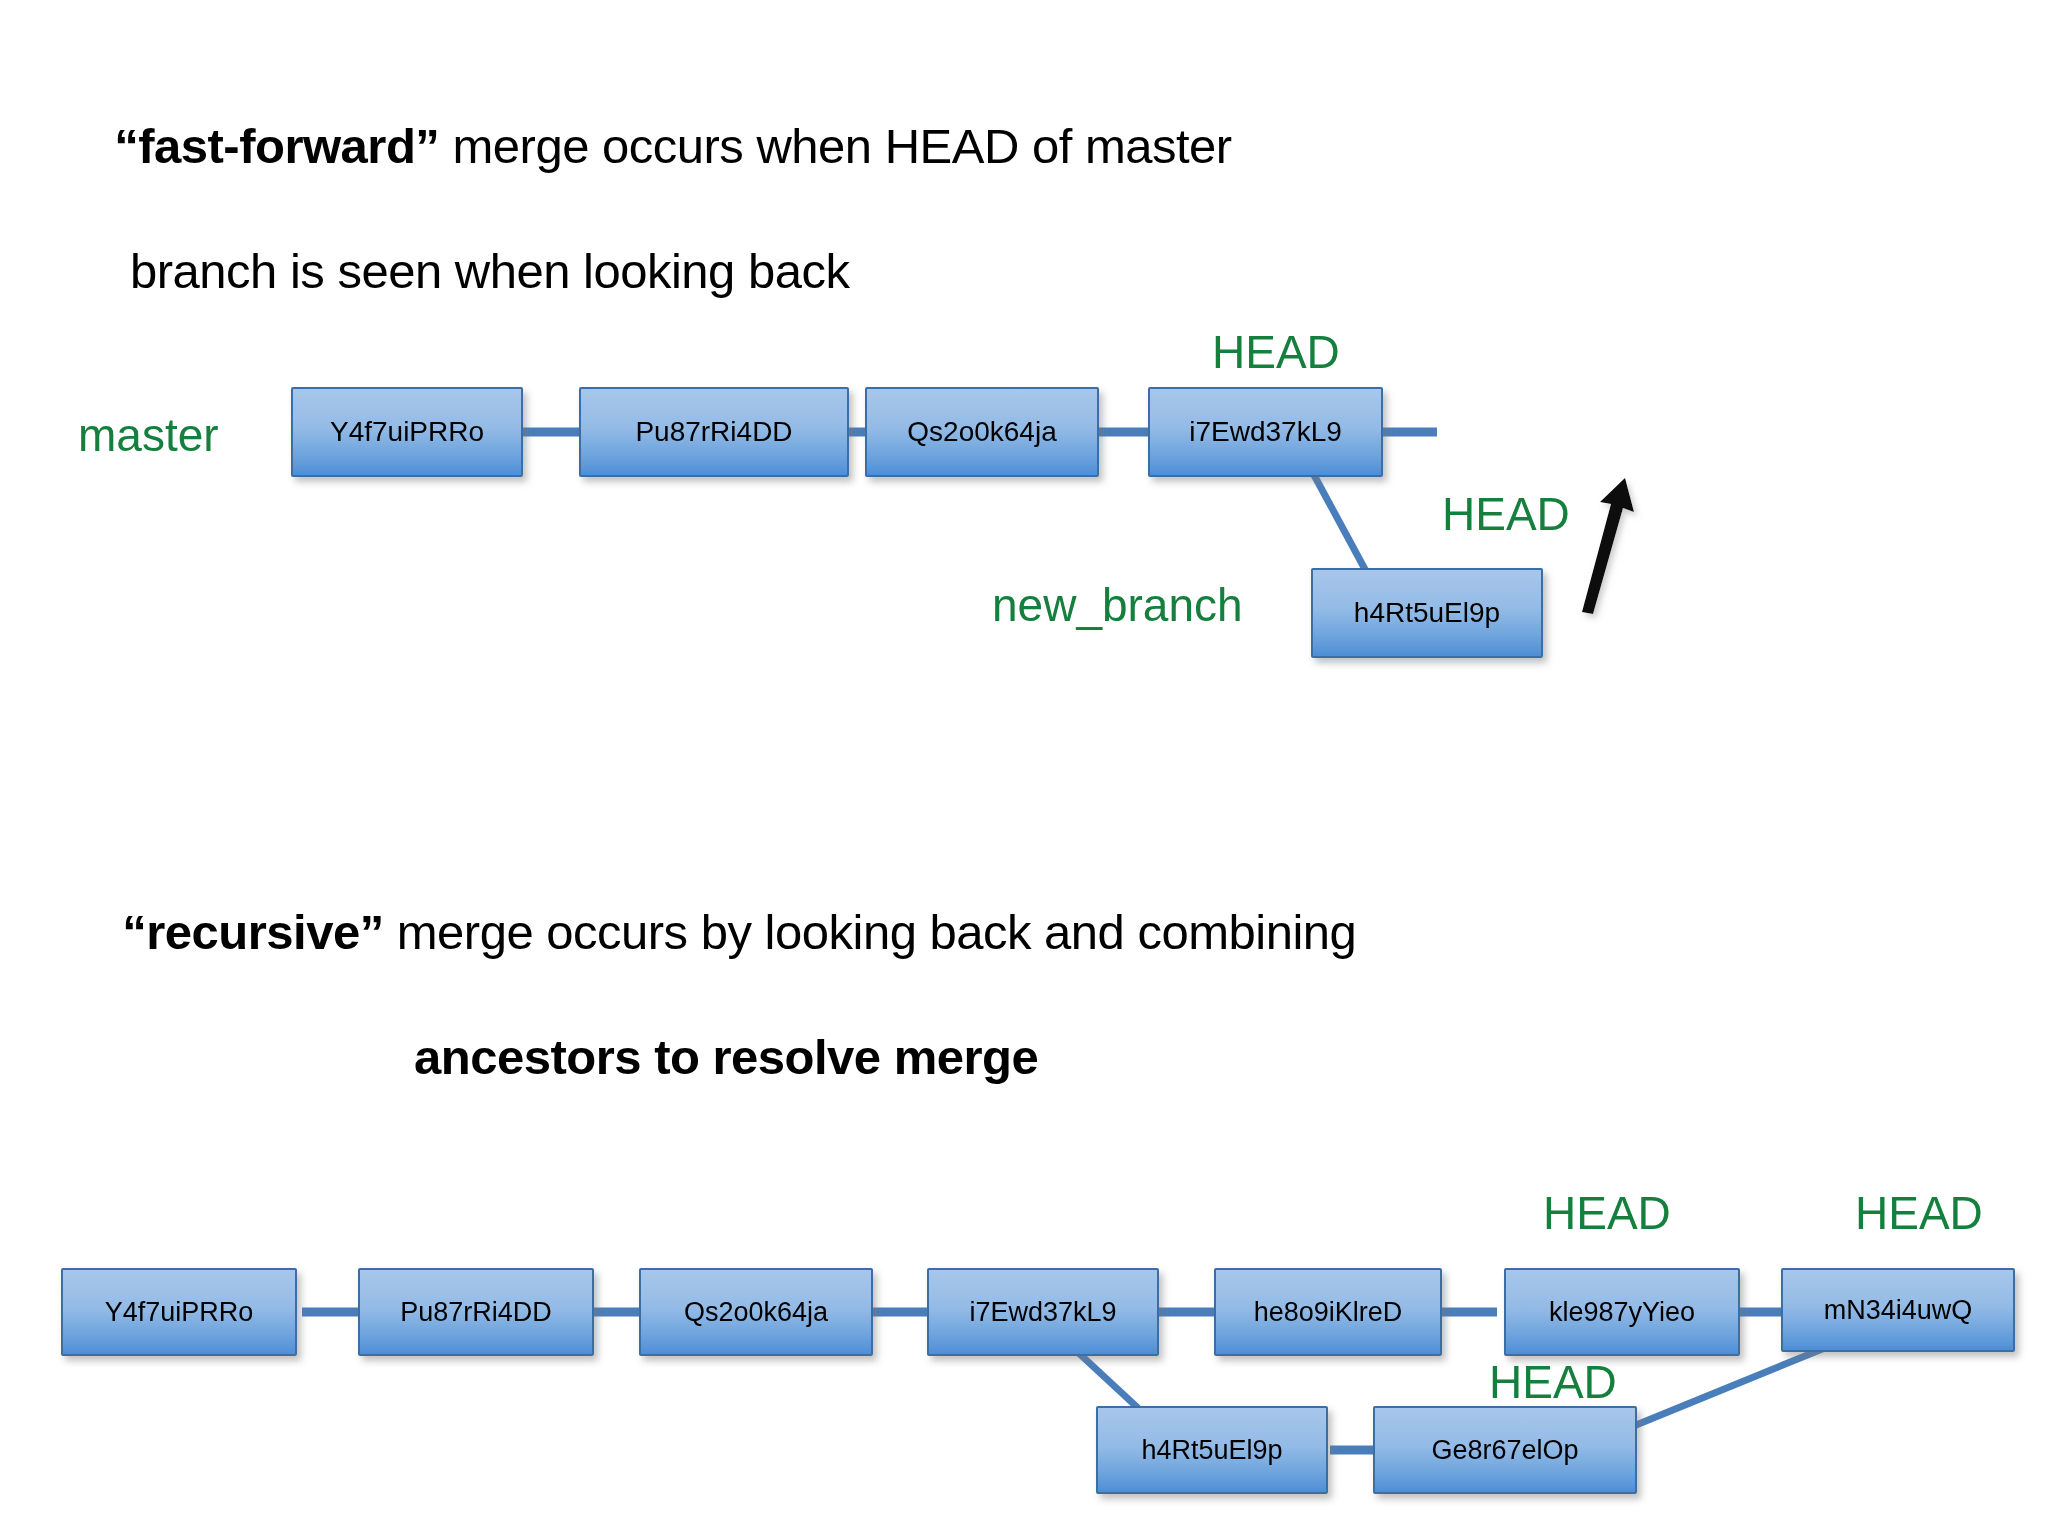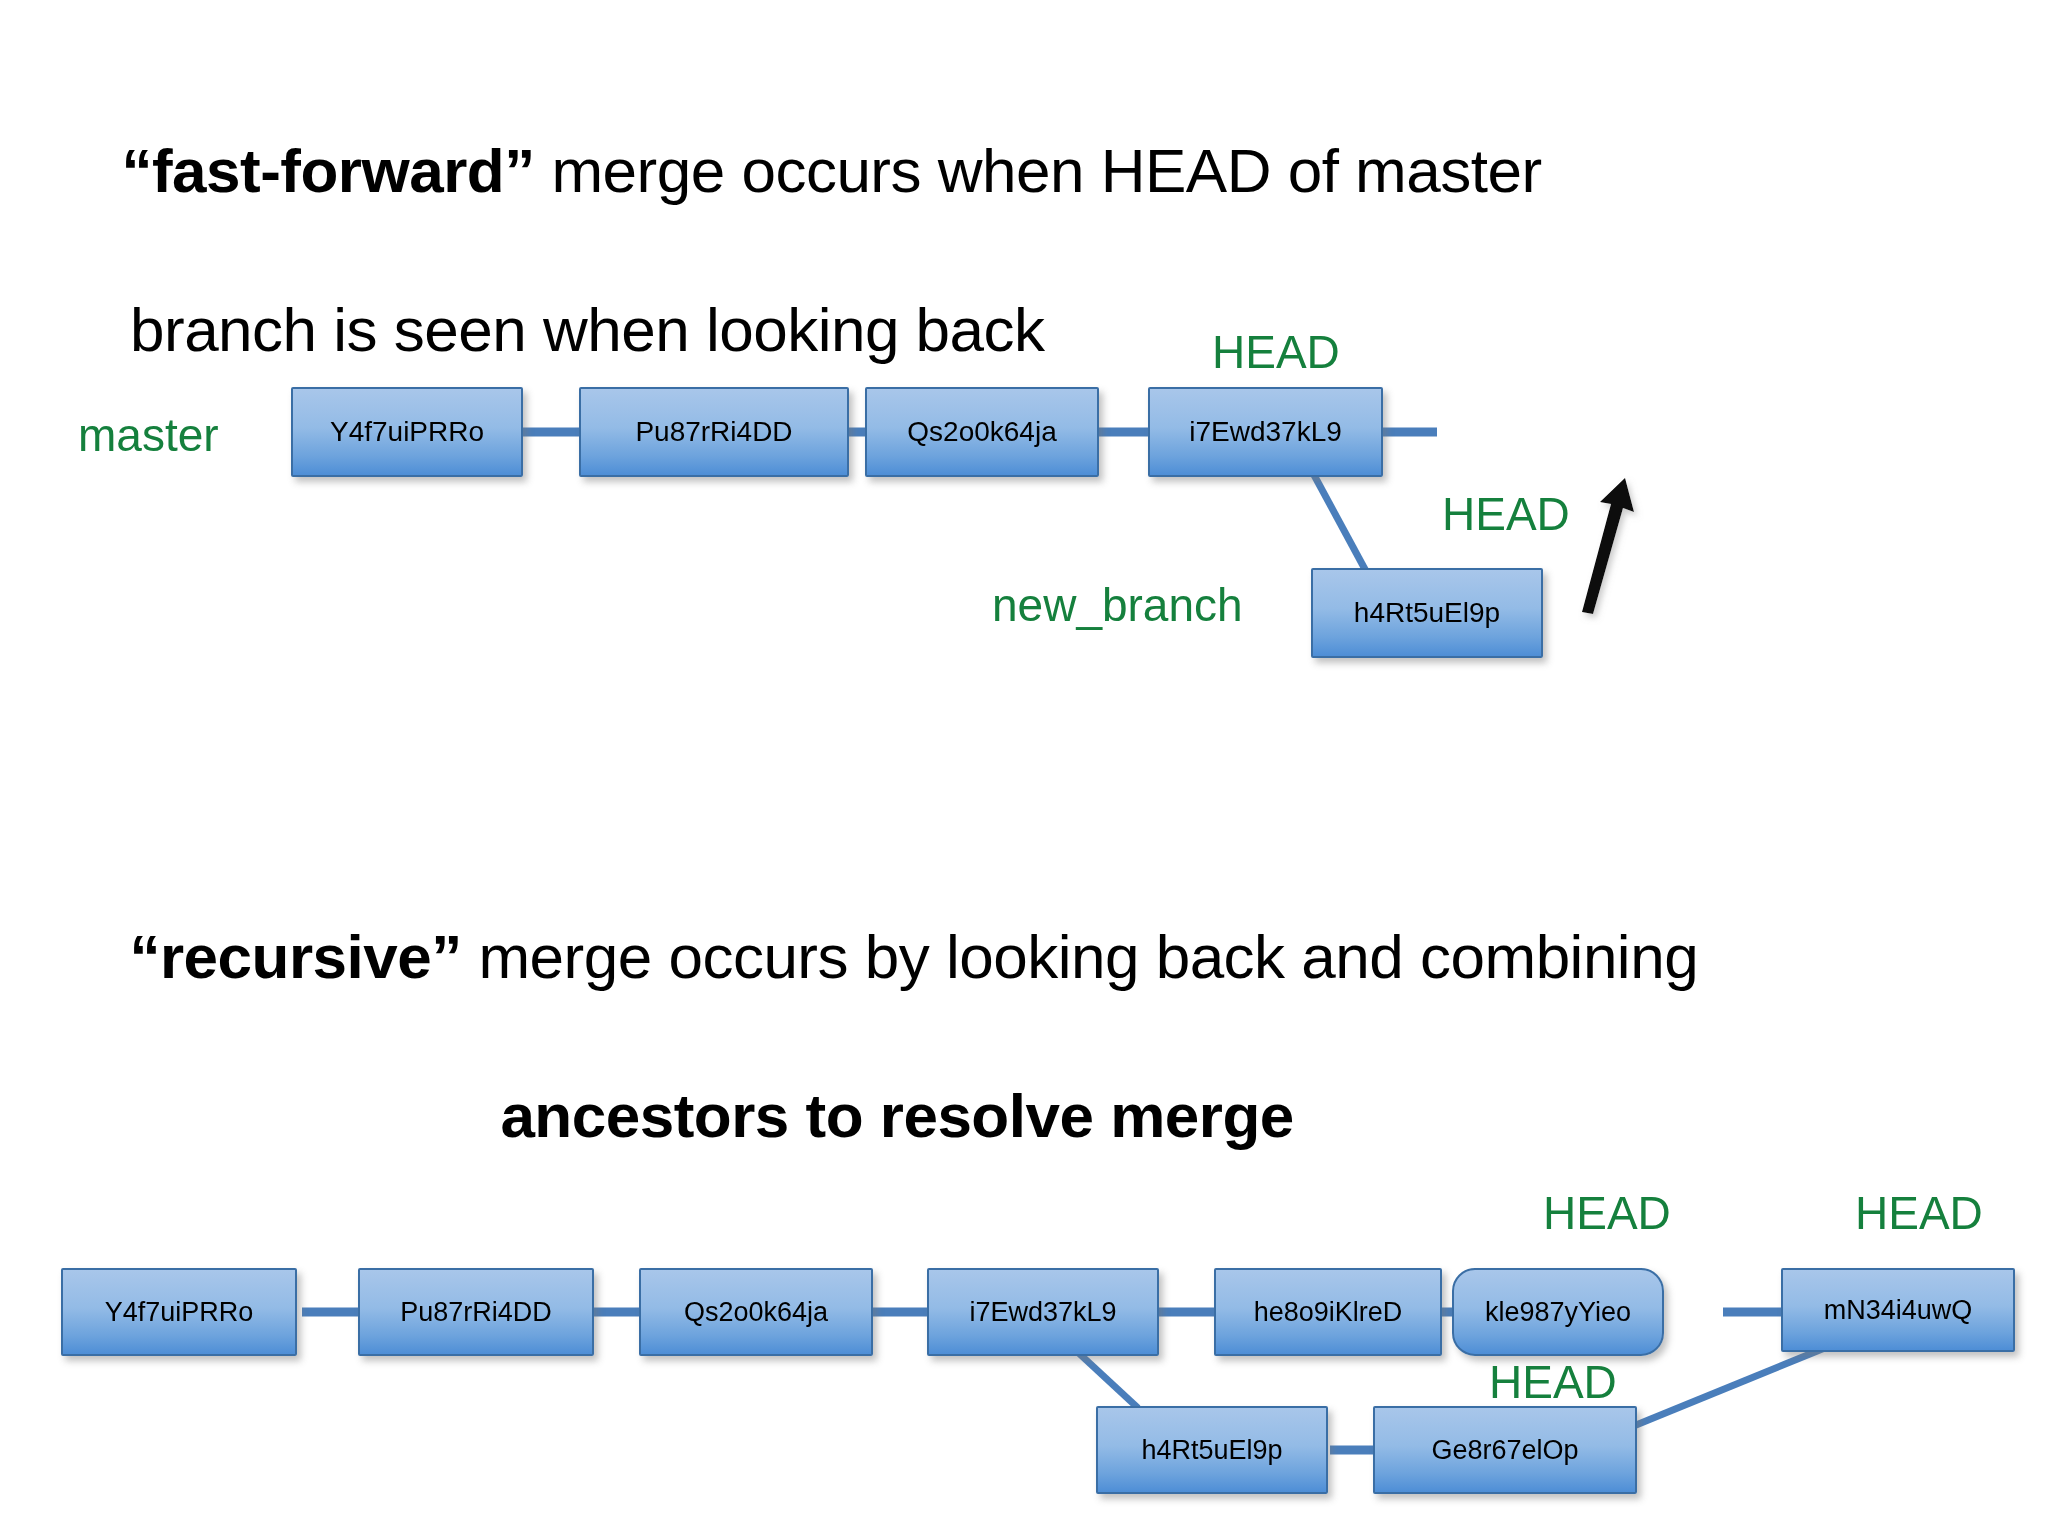--- a/index.html
+++ b/index.html
@@ -12,21 +12,21 @@
     height: 1536px;
     position: relative;
     overflow: hidden;
     font-family: "Liberation Sans", sans-serif;
     color: #000000;
   }
 
   
   .heading {
     position: absolute;
-    font-size: 62px;
+    font-size: 49px;
     line-height: 1.28;
     color: #000000;
     letter-spacing: -0.5px;
     white-space: pre;
   }
   .heading .em { font-weight: bold; }
 
   #heading-fastforward { left: 88px; top: 52px; }
   #heading-fastforward .line2 { display: block; padding-left: 42px; }
 
@@ -140,18 +140,18 @@
 <div>
   <div class="dlabel head" style="left:1543px; top:1186px;">HEAD</div>
   <div class="dlabel head" style="left:1855px; top:1186px;">HEAD</div>
   <div class="dlabel head" style="left:1489px; top:1355px;">HEAD</div>
 
   <div class="node small" style="left:61px; top:1268px; width:236px; height:88px;">Y4f7uiPRRo</div>
   <div class="node small" style="left:358px; top:1268px; width:236px; height:88px;">Pu87rRi4DD</div>
   <div class="node small" style="left:639px; top:1268px; width:234px; height:88px;">Qs2o0k64ja</div>
   <div class="node small" style="left:927px; top:1268px; width:232px; height:88px;">i7Ewd37kL9</div>
   <div class="node small" style="left:1214px; top:1268px; width:228px; height:88px;">he8o9iKlreD</div>
-  <div class="node small" style="left:1452px; top:1268px; width:212px; height:88px;border-radius:23px;">kle987yYieo</div>
+  <div class="node small" style="left:1504px; top:1268px; width:236px; height:88px;">kle987yYieo</div>
   <div class="node small" style="left:1781px; top:1268px; width:234px; height:84px;">mN34i4uwQ</div>
 
   <div class="node small" style="left:1096px; top:1406px; width:232px; height:88px;">h4Rt5uEl9p</div>
   <div class="node small" style="left:1373px; top:1406px; width:264px; height:88px;">Ge8r67elOp</div>
 </div>
 
 </body></html>

